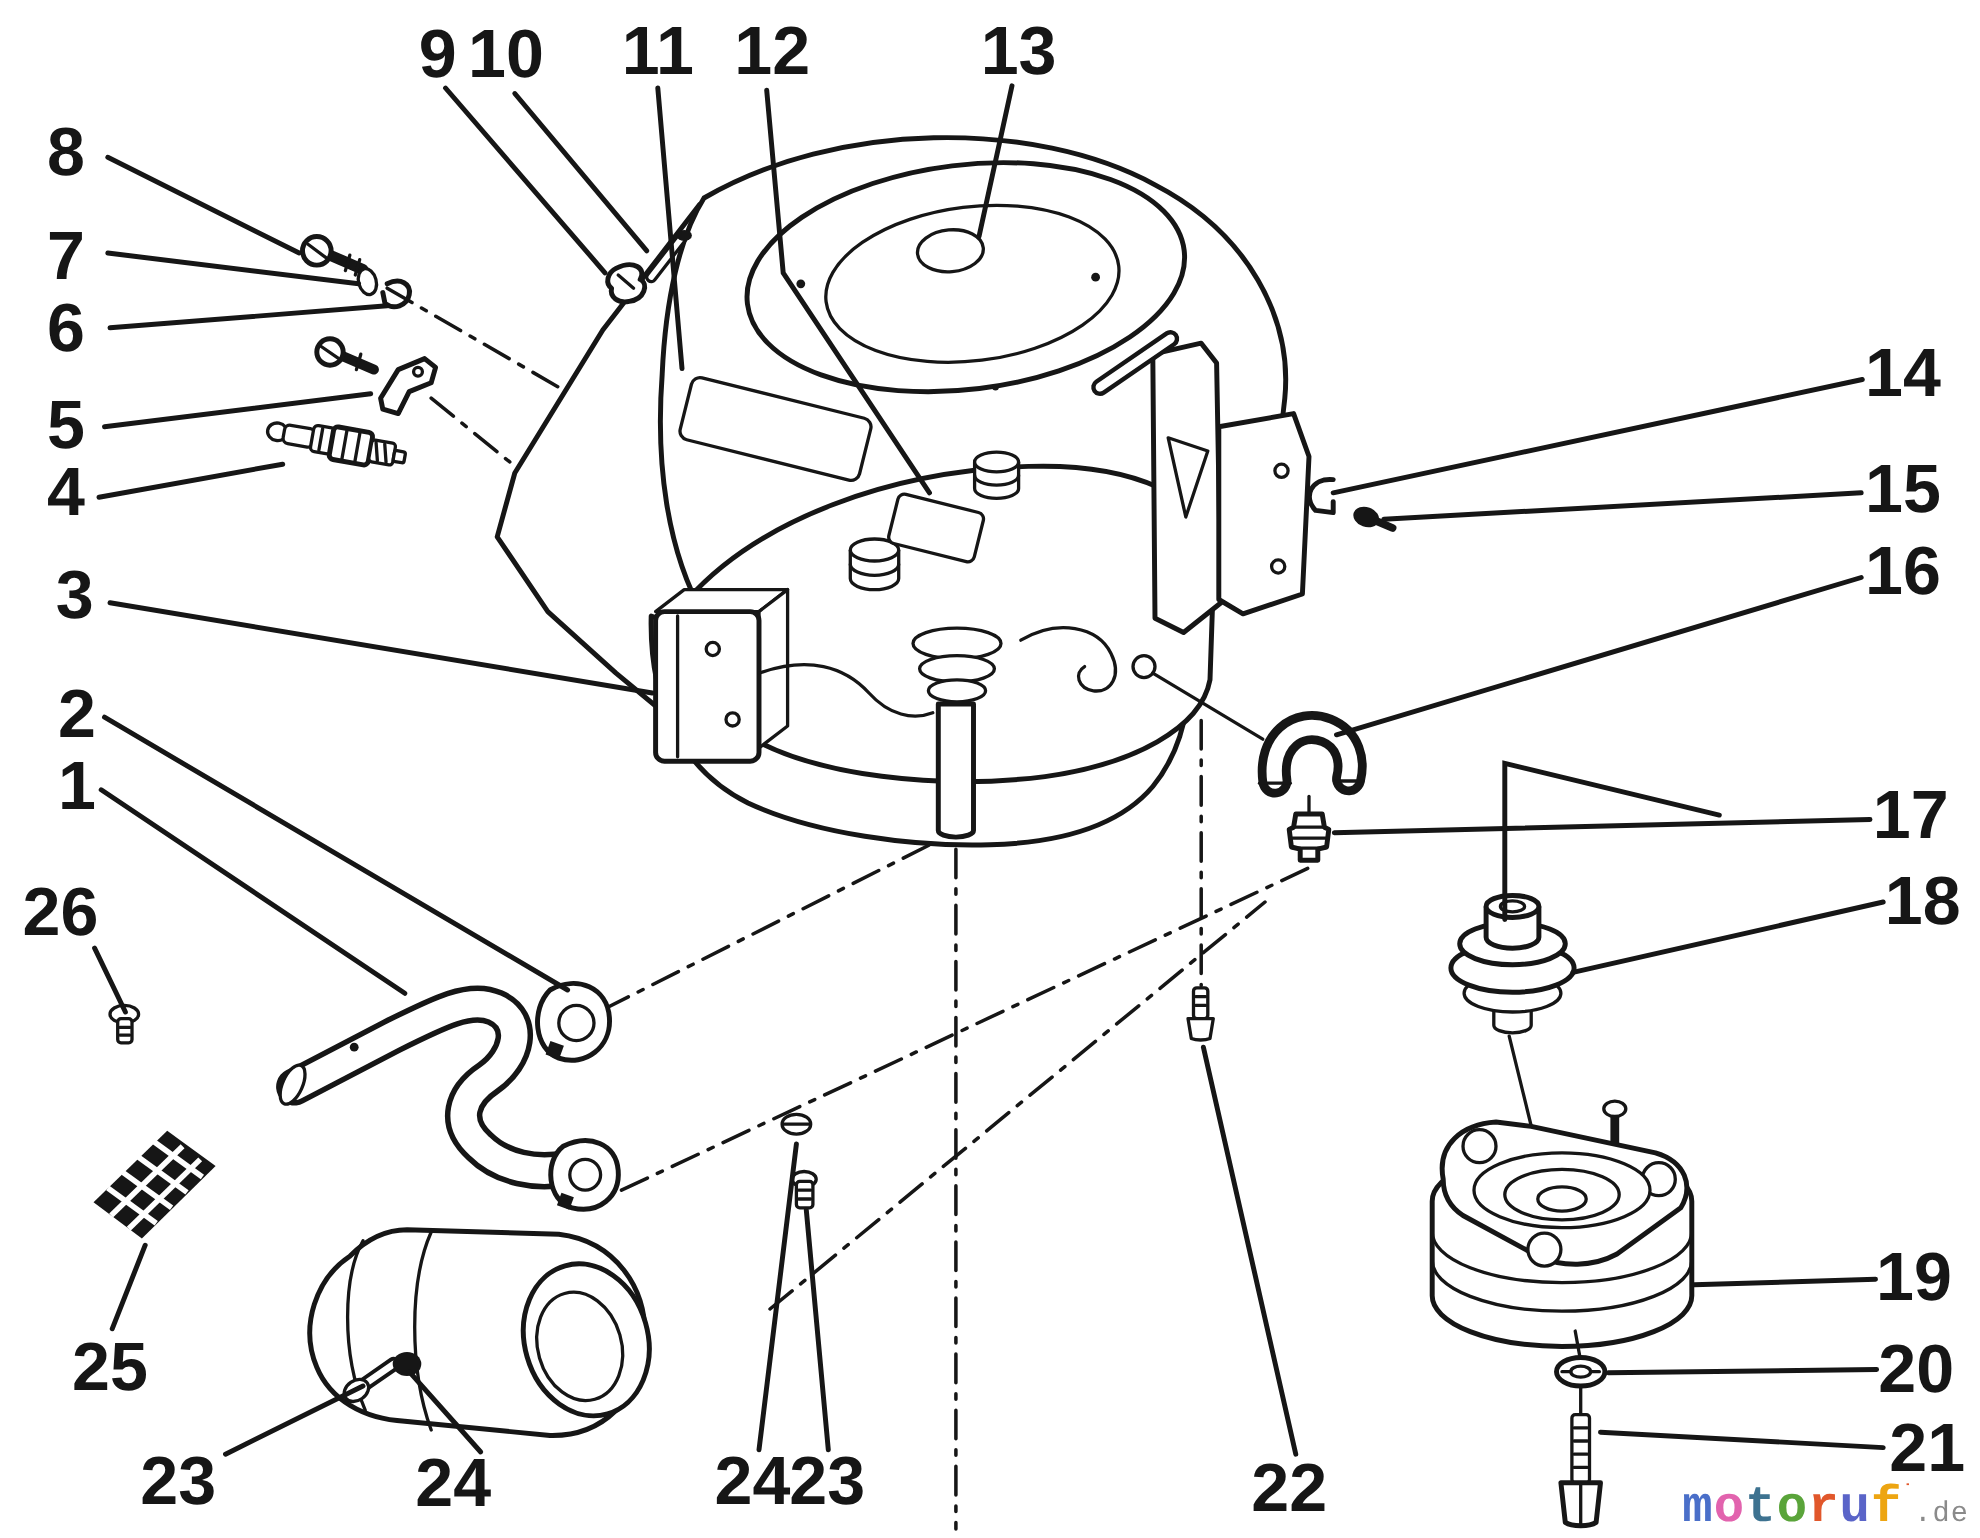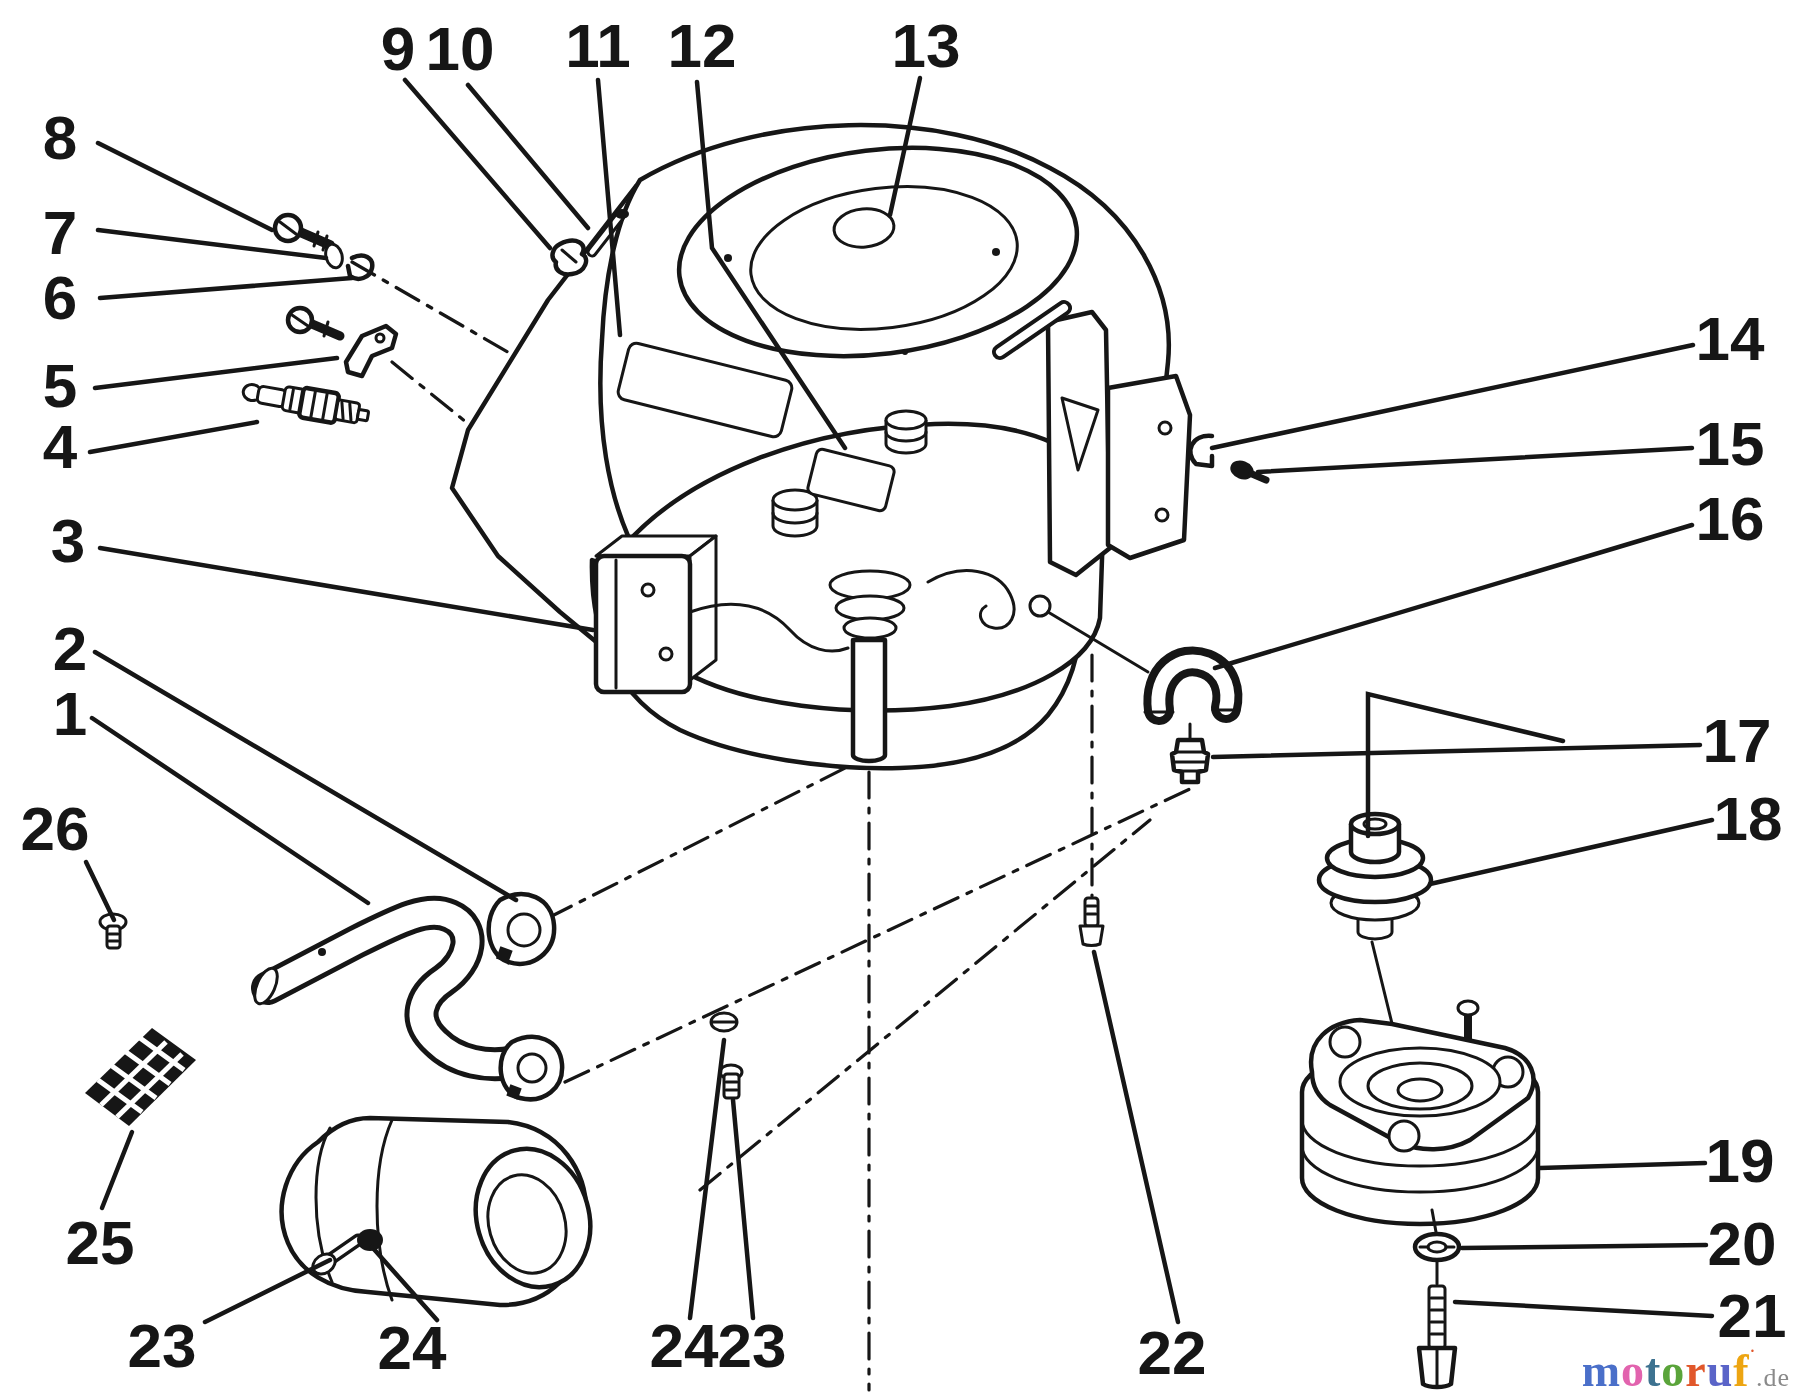--- a/index.html
+++ b/index.html
@@ -13,21 +13,21 @@
   .s3  {fill:none;stroke:#161616;stroke-width:3;stroke-linecap:round;stroke-linejoin:round;}
   .blk {fill:#161616;stroke:none;}
   .lead{fill:none;stroke:#161616;stroke-width:4.5;stroke-linecap:round;}
   .axis{fill:none;stroke:#161616;stroke-width:3.2;stroke-linecap:round;stroke-dasharray:26 10 5 10;}
   .num {font-family:"Liberation Sans",sans-serif;font-size:62px;font-weight:700;
         fill:#161616;text-anchor:middle;}
   .casing{fill:none;stroke:#161616;stroke-linecap:round;stroke-linejoin:round;}
   .core  {fill:none;stroke:#ffffff;stroke-linecap:round;stroke-linejoin:round;}
   
   .brand{position:absolute;right:10px;bottom:4px;
-         font-family:Liberation Serif, serif;font-weight:700;font-size:46px;
+         font-family:Liberation Mono, monospace;font-weight:700;font-size:46px;
          letter-spacing:1px;line-height:1;}
   .brand .lt{display:inline-block;}
   .brand .tm{display:inline-block;font-size:16px;vertical-align:top;line-height:1;}
   .brand .de{display:inline-block;font-size:26px;font-weight:400;vertical-align:baseline;}
 </style>
 </head>
 <body>
 
 <div class="stage">
 <svg viewBox="0 0 1800 1398" width="1800" height="1398">

